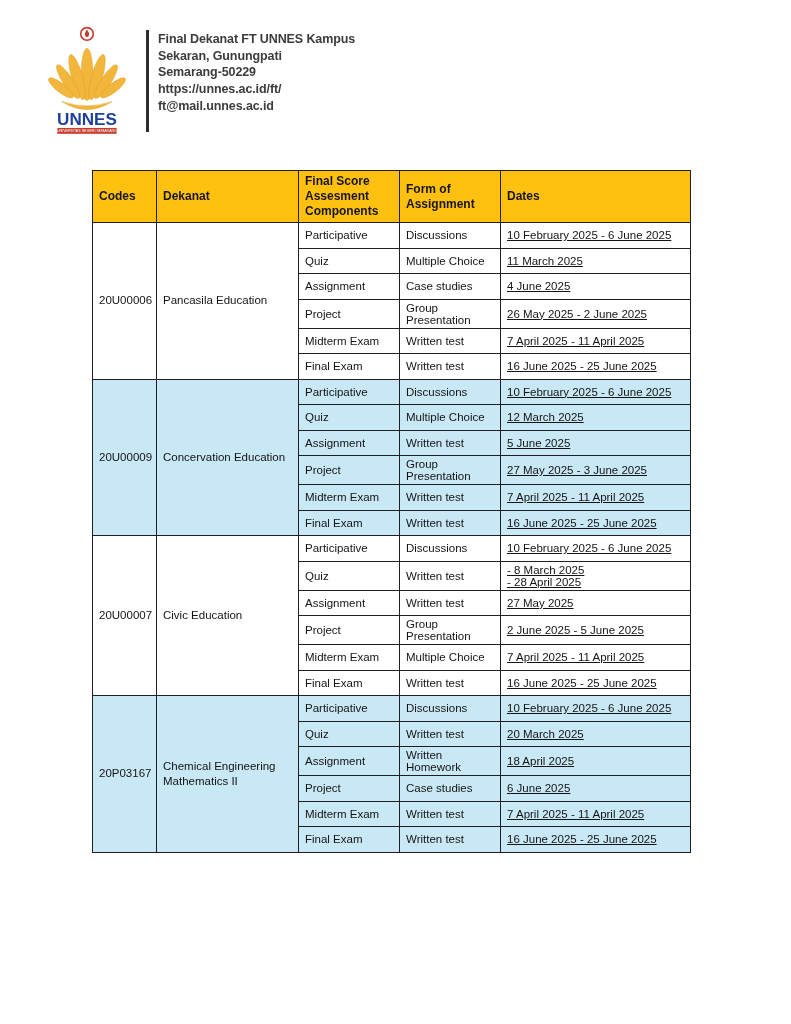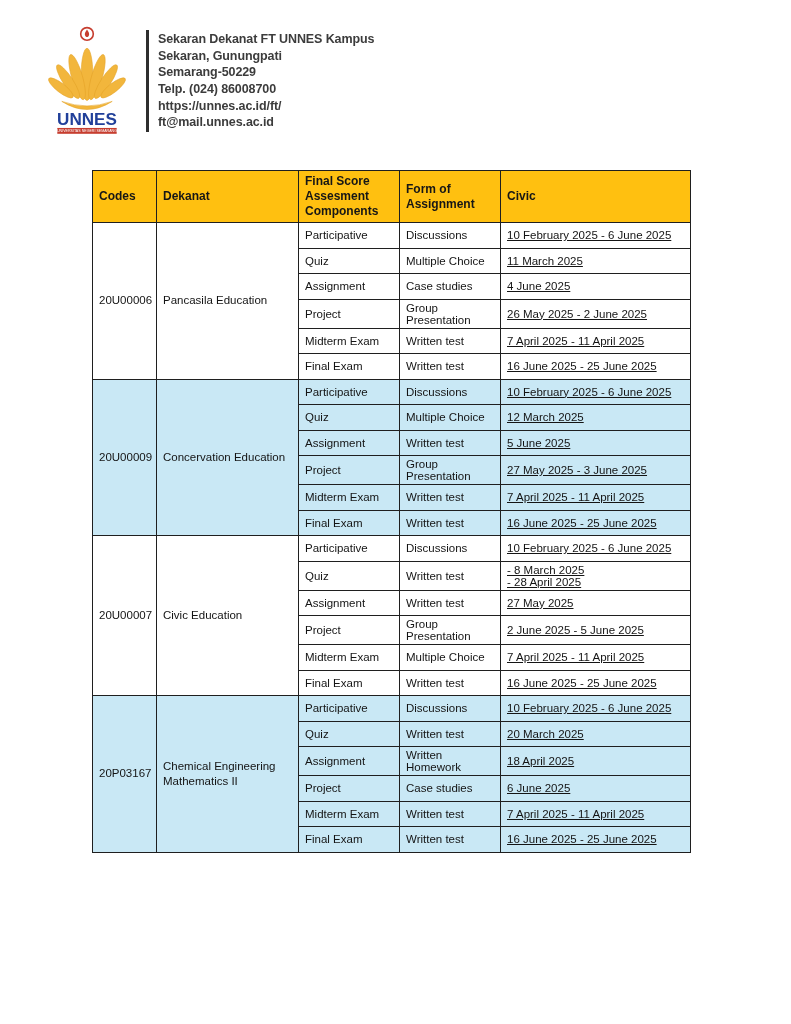--- a/index.html
+++ b/index.html
@@ -95,24 +95,23 @@
         <text x="50" y="112" text-anchor="middle" font-size="19" font-weight="bold" fill="#21409A" font-family="Liberation Sans, sans-serif">UNNES</text>
         <rect x="17" y="115.5" width="66" height="6.5" fill="#C63D2F"></rect>
         <text x="50" y="120.5" text-anchor="middle" font-size="4" fill="#ffffff" font-family="Liberation Sans, sans-serif">UNIVERSITAS NEGERI SEMARANG</text>
       </svg>
     </div>
 
 
     <div class="vbar"></div>
 
     <div class="contact">
-      <div>Sekaran Dekanat FT UNNES Kampus</div>
+      <div>Final Dekanat FT UNNES Kampus</div>
       <div>Sekaran, Gunungpati</div>
       <div>Semarang-50229</div>
-      <div>Telp. (024) 86008700</div>
       <div>https://unnes.ac.id/ft/</div>
       <div>ft@mail.unnes.ac.id</div>
     </div>
 
   </header>
 
   <main class="table-wrap">
     <table>
       <colgroup>
         <col class="col-codes">
@@ -120,21 +119,21 @@
         <col class="col-components">
         <col class="col-form">
         <col class="col-dates">
       </colgroup>
     <thead>
           <tr>
             <th>Codes</th>
             <th>Dekanat</th>
             <th>Final Score Assesment Components</th>
             <th>Form of Assignment</th>
-            <th>Civic</th>
+            <th>Dates</th>
           </tr>
         </thead>
         <tbody>
           <tr>
             <td rowspan="6" class="code">20U00006</td>
             <td rowspan="6" class="subject">Pancasila Education</td>
             <td class="component">Participative</td>
             <td class="form">Discussions</td>
             <td class="dates">10 February 2025 - 6 June 2025</td>
           </tr>

